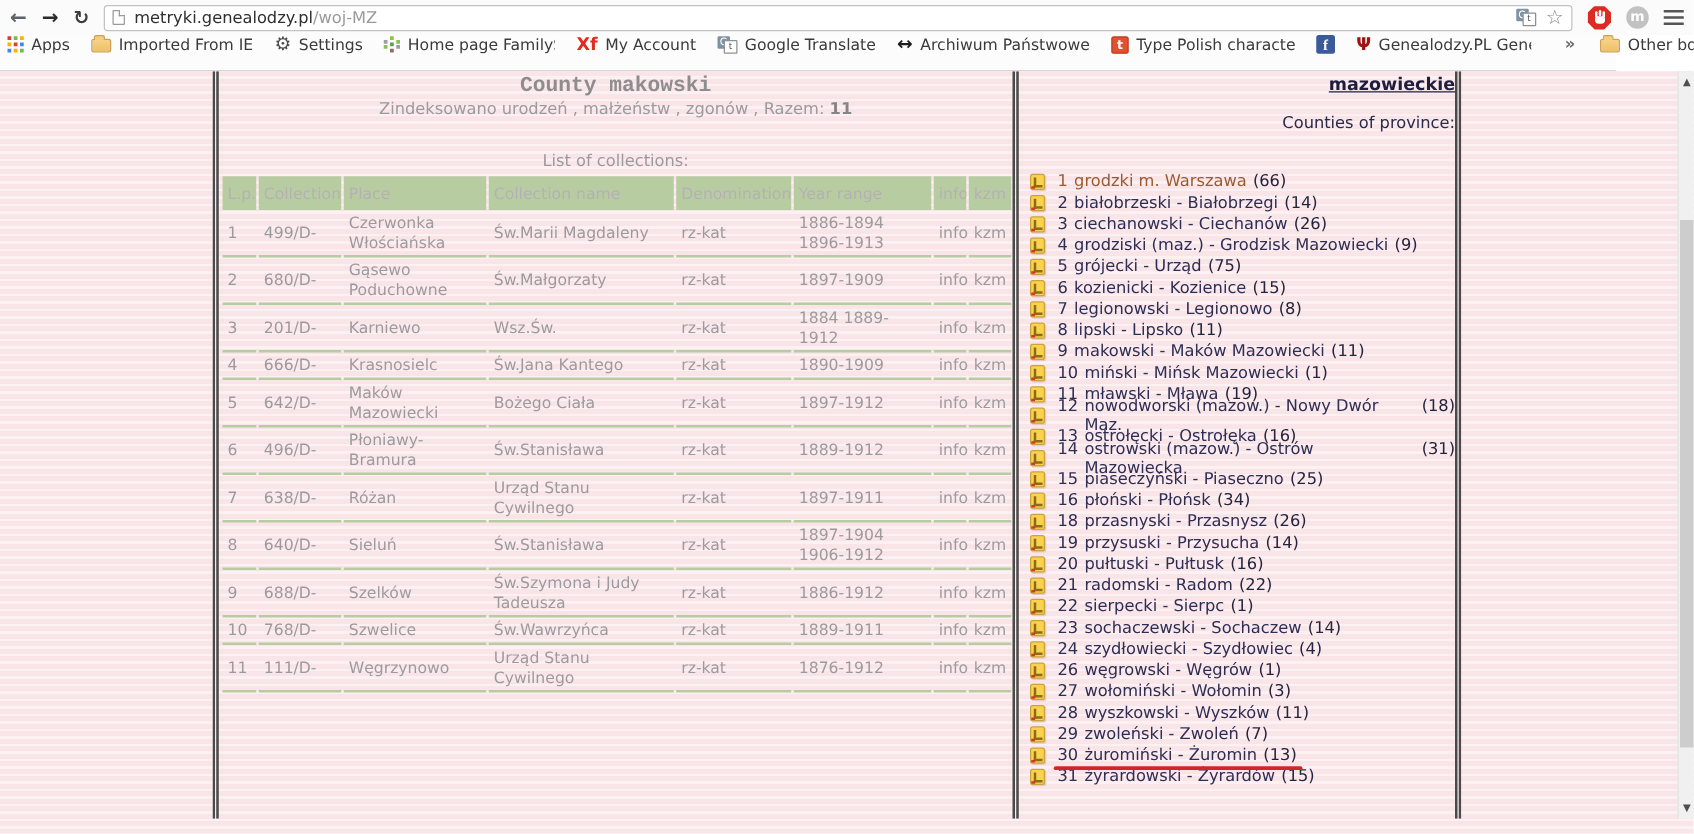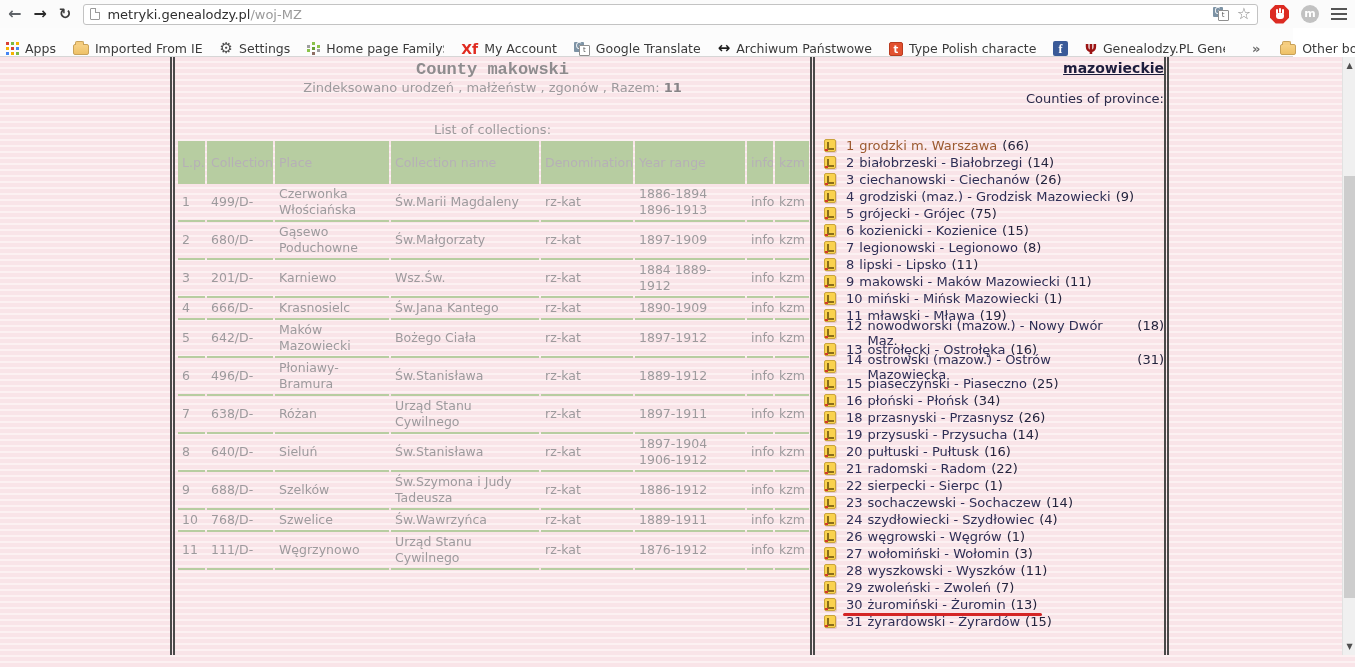--- a/index.html
+++ b/index.html
@@ -32,21 +32,21 @@
   .icon-abp::before { content:""; position:absolute; left:6px; top:8px; width:8px; height:6px; background:#fff; border-radius:2px 2px 3px 3px; }
   .icon-abp::after { content:""; position:absolute; left:6px; top:4px; width:2px; height:5px; background:#fff; border-radius:1px;
                      box-shadow:3px -1px 0 #fff, 6px 0 0 #fff; }
   .icon-profile { width:18px; height:18px; border-radius:50%; background:#c2c2c2; color:#fff; font-size:11px;
                   font-weight:bold; text-align:center; line-height:18px; }
   .icon-menu { width:16px; height:12px; border-top:2px solid #555; border-bottom:2px solid #555; position:relative; }
   .icon-menu::before { content:""; position:absolute; left:0; top:3px; width:100%; height:2px; background:#555; }
 
   
   .bookmarks { position:absolute; top:28px; left:0; width:1293px; height:29px; background:#fcfcfc;
-               border-bottom:1px solid #d6d6d6; display:flex; align-items:flex-end; padding:0 6px; }
+               border-bottom:1px solid #d6d6d6; display:flex; align-items:flex-start; padding:0 6px; }
   .bm { display:flex; align-items:center; gap:6px; color:#3a3a3a; font-size:12.5px; white-space:nowrap; margin-right:17px; }
   .bm .lbl { overflow:hidden; display:inline-block; }
   .clip118 { max-width:118px; } .clip132 { max-width:136px; } .clip128 { max-width:127px; } .clip125 { max-width:122px; }
   .icon-apps { width:13px; height:13px; position:relative; flex:0 0 auto; }
   .icon-apps::before { content:""; position:absolute; left:0; top:0; width:3px; height:3px; background:#d93f34;
       box-shadow:5px 0 0 #7db946,10px 0 0 #f4b400,0 5px 0 #f4b400,5px 5px 0 #d93f34,10px 5px 0 #4586f3,
                  0 10px 0 #4586f3,5px 10px 0 #f4b400,10px 10px 0 #7db946; }
   .icon-bmfolder { width:16px; height:11px; background:linear-gradient(#f7d186,#eec167); border:1px solid #c9a25a;
                    border-radius:2px; position:relative; margin-top:2px; flex:0 0 auto; }
   .icon-bmfolder::before { content:""; position:absolute; top:-4px; left:1px; width:7px; height:3px;
@@ -75,21 +75,21 @@
   .cell-right { flex:1; border-right:5px double #4a4a4a; padding-top:3px; }
 
   
   .lp-title { text-align:center; font-size:17px; font-weight:bold; color:#8e8c8e;font-family:Liberation Mono, monospace; }
   .lp-sub { text-align:center; font-size:13px; color:#9d9a9d; margin-top:1px; }
   .lp-sub b { color:#878487; }
   .lp-listlabel { text-align:center; font-size:13px; color:#9d9a9d; margin-top:27px; margin-bottom:4px; }
   table.collections { table-layout:fixed; width:635px; margin-left:1px; border-collapse:separate; border-spacing:2px 0;
                       font-size:12.5px; }
   table.collections th { background:#b7cda1; color:#b6b0b6; font-weight:normal; text-align:left;
-                         padding:14px 4px; height:19px; overflow:hidden; white-space:nowrap; }
+                         padding:6px 4px; height:19px; overflow:hidden; white-space:nowrap; }
   table.collections td { color:#9d9a9d; padding:2px 4px; border-bottom:2px solid #b7cda1; line-height:16px; vertical-align:middle; }
   td.link { cursor:pointer; }
 
   
   .rp-title { text-align:right; font-size:14px; font-weight:bold; color:#1d1d3d; text-decoration:underline; }
   .rp-sub { text-align:right; font-size:13px; color:#2a2a4a; margin-top:15px; }
   .county-list { margin-top:31px; }
   .county-item { display:flex; align-items:center; height:17px; padding-left:9px; font-size:13px; color:#2e2e55; }
   .folder-icon { width:12px; height:13px; background:#fad24e; border:1px solid #c9a43c; border-radius:2px;
                  position:relative; margin-right:10px; flex:0 0 auto; box-shadow:1px 1px 0 #e5c9c9; }
@@ -376,21 +376,21 @@
               <span class="c-num">4</span>
               <span class="c-label">grodziski (maz.) - Grodzisk Mazowiecki</span>
               <span class="c-count">(9)</span>
             </span>
           </div>
 
           <div class="county-item">
             <span class="folder-icon"></span>
             <span class="county-text">
               <span class="c-num">5</span>
-              <span class="c-label">grójecki - Grójec</span>
+              <span class="c-label">grójecki - Urząd</span>
               <span class="c-count">(75)</span>
             </span>
           </div>
 
           <div class="county-item">
             <span class="folder-icon"></span>
             <span class="county-text">
               <span class="c-num">6</span>
               <span class="c-label">kozienicki - Kozienice</span>
               <span class="c-count">(15)</span>

